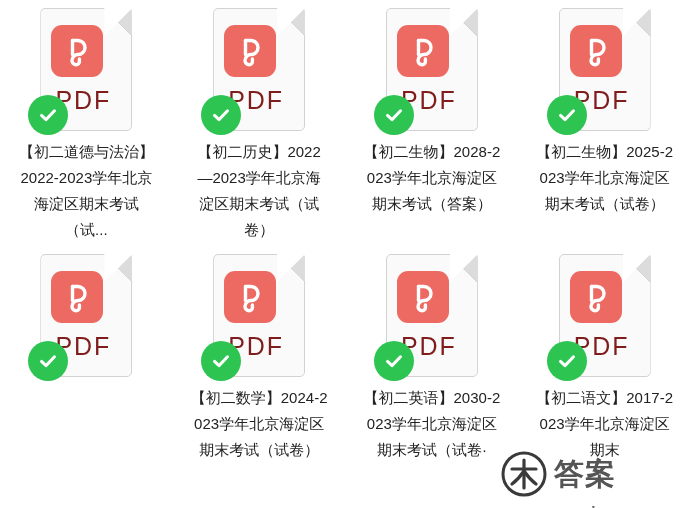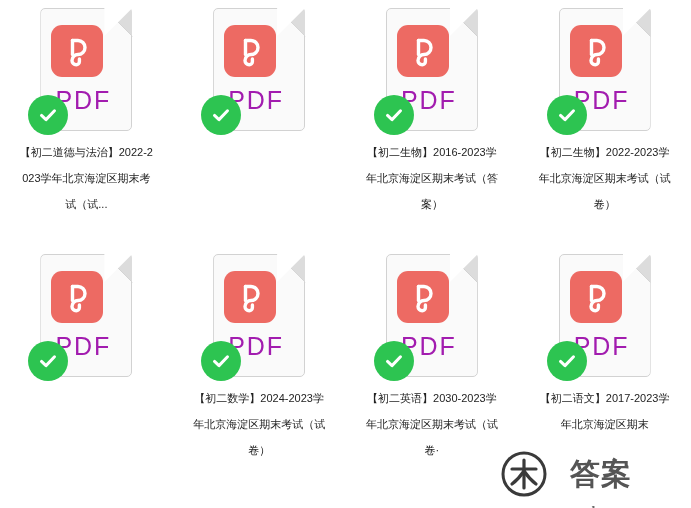--- a/index.html
+++ b/index.html
@@ -106,21 +106,21 @@
 
   .pdf-word {
     position: absolute;
     left: 0;
     right: 6px;
     top: 80px;
     text-align: center;
     font-family: "Liberation Sans", "DejaVu Sans", sans-serif;
     font-size: 25px;
     letter-spacing: 2px;
-    color: #a21caf;
+    color: #7f1d1d;
     font-weight: 400;
     line-height: 1;
     user-select: none;
   }
 
   .check-badge {
     position: absolute;
     left: -12px;
     bottom: -4px;
     width: 40px;
@@ -130,41 +130,41 @@
     display: flex;
     align-items: center;
     justify-content: center;
   }
 
   
   .file-name {
     width: 138px;
     text-align: center;
     font-family: "Liberation Sans", "DejaVu Sans", sans-serif;
-    font-size: 11px;
+    font-size: 15px;
     line-height: 26px;
     color: #222222;
     word-break: break-all;
     white-space: pre-wrap;
   }
 
   
   .watermark {
     position: absolute;
     left: 498px;
     top: 448px;
     width: 186px;
     height: 58px;
     pointer-events: none;
     user-select: none;
   }
   .wm-row {
     display: flex;
     align-items: center;
-    gap: 20px;
+    gap: 4px;
   }
   .wm-mark {
     font-family: "DejaVu Sans", sans-serif;
     font-size: 30px;
     font-weight: 700;
     color: #555555;
     letter-spacing: 1px;
     line-height: 1;
   }
   .wm-url {
@@ -213,60 +213,61 @@
           <path d="M12.5 6.5 L18 6.5 a7 7 0 0 1 0 14 a6 6 0 0 0 -6 6 a4.2 4.2 0 0 0 4.2 4.2 a3.2 3.2 0 0 0 3.2 -3.2 L19.4 25" stroke="#ffffff" stroke-width="3.4" stroke-linecap="round" stroke-linejoin="round" fill="none"></path>
         </svg>
       </div>
       <div class="pdf-word">PDF</div>
       <div class="check-badge">
         <svg width="24" height="24" viewBox="0 0 24 24" aria-hidden="true">
           <path d="M5.5 12.4 L10 16.6 L18.5 7.8" stroke="#ffffff" stroke-width="3" fill="none" stroke-linecap="round" stroke-linejoin="round"></path>
         </svg>
       </div>
     </div>
-  </div>
-
-  <div class="file-cell">
-    <div class="icon-wrap">
-      <div class="doc-page"></div>
-      <div class="doc-fold"></div>
-      <div class="pdf-badge">
-        <svg width="34" height="34" viewBox="0 0 34 34" aria-hidden="true">
-          <path d="M12.5 6.5 L12.5 20.5" stroke="#ffffff" stroke-width="3.4" stroke-linecap="round" fill="none"></path>
-          <path d="M12.5 6.5 L18 6.5 a7 7 0 0 1 0 14 a6 6 0 0 0 -6 6 a4.2 4.2 0 0 0 4.2 4.2 a3.2 3.2 0 0 0 3.2 -3.2 L19.4 25" stroke="#ffffff" stroke-width="3.4" stroke-linecap="round" stroke-linejoin="round" fill="none"></path>
-        </svg>
-      </div>
-      <div class="pdf-word">PDF</div>
-      <div class="check-badge">
-        <svg width="24" height="24" viewBox="0 0 24 24" aria-hidden="true">
-          <path d="M5.5 12.4 L10 16.6 L18.5 7.8" stroke="#ffffff" stroke-width="3" fill="none" stroke-linecap="round" stroke-linejoin="round"></path>
-        </svg>
-      </div>
-    </div>
-    <div class="file-name">【初二生物】2016-2023学年北京海淀区期末考试（答案）</div>
-  </div>
-
-  <div class="file-cell">
-    <div class="icon-wrap">
-      <div class="doc-page"></div>
-      <div class="doc-fold"></div>
-      <div class="pdf-badge">
-        <svg width="34" height="34" viewBox="0 0 34 34" aria-hidden="true">
-          <path d="M12.5 6.5 L12.5 20.5" stroke="#ffffff" stroke-width="3.4" stroke-linecap="round" fill="none"></path>
-          <path d="M12.5 6.5 L18 6.5 a7 7 0 0 1 0 14 a6 6 0 0 0 -6 6 a4.2 4.2 0 0 0 4.2 4.2 a3.2 3.2 0 0 0 3.2 -3.2 L19.4 25" stroke="#ffffff" stroke-width="3.4" stroke-linecap="round" stroke-linejoin="round" fill="none"></path>
-        </svg>
-      </div>
-      <div class="pdf-word">PDF</div>
-      <div class="check-badge">
-        <svg width="24" height="24" viewBox="0 0 24 24" aria-hidden="true">
-          <path d="M5.5 12.4 L10 16.6 L18.5 7.8" stroke="#ffffff" stroke-width="3" fill="none" stroke-linecap="round" stroke-linejoin="round"></path>
-        </svg>
-      </div>
-    </div>
-    <div class="file-name">【初二生物】2022-2023学年北京海淀区期末考试（试卷）</div>
+    <div class="file-name">【初二历史】2022—2023学年北京海淀区期末考试（试卷）</div>
+  </div>
+
+  <div class="file-cell">
+    <div class="icon-wrap">
+      <div class="doc-page"></div>
+      <div class="doc-fold"></div>
+      <div class="pdf-badge">
+        <svg width="34" height="34" viewBox="0 0 34 34" aria-hidden="true">
+          <path d="M12.5 6.5 L12.5 20.5" stroke="#ffffff" stroke-width="3.4" stroke-linecap="round" fill="none"></path>
+          <path d="M12.5 6.5 L18 6.5 a7 7 0 0 1 0 14 a6 6 0 0 0 -6 6 a4.2 4.2 0 0 0 4.2 4.2 a3.2 3.2 0 0 0 3.2 -3.2 L19.4 25" stroke="#ffffff" stroke-width="3.4" stroke-linecap="round" stroke-linejoin="round" fill="none"></path>
+        </svg>
+      </div>
+      <div class="pdf-word">PDF</div>
+      <div class="check-badge">
+        <svg width="24" height="24" viewBox="0 0 24 24" aria-hidden="true">
+          <path d="M5.5 12.4 L10 16.6 L18.5 7.8" stroke="#ffffff" stroke-width="3" fill="none" stroke-linecap="round" stroke-linejoin="round"></path>
+        </svg>
+      </div>
+    </div>
+    <div class="file-name">【初二生物】2028-2023学年北京海淀区期末考试（答案）</div>
+  </div>
+
+  <div class="file-cell">
+    <div class="icon-wrap">
+      <div class="doc-page"></div>
+      <div class="doc-fold"></div>
+      <div class="pdf-badge">
+        <svg width="34" height="34" viewBox="0 0 34 34" aria-hidden="true">
+          <path d="M12.5 6.5 L12.5 20.5" stroke="#ffffff" stroke-width="3.4" stroke-linecap="round" fill="none"></path>
+          <path d="M12.5 6.5 L18 6.5 a7 7 0 0 1 0 14 a6 6 0 0 0 -6 6 a4.2 4.2 0 0 0 4.2 4.2 a3.2 3.2 0 0 0 3.2 -3.2 L19.4 25" stroke="#ffffff" stroke-width="3.4" stroke-linecap="round" stroke-linejoin="round" fill="none"></path>
+        </svg>
+      </div>
+      <div class="pdf-word">PDF</div>
+      <div class="check-badge">
+        <svg width="24" height="24" viewBox="0 0 24 24" aria-hidden="true">
+          <path d="M5.5 12.4 L10 16.6 L18.5 7.8" stroke="#ffffff" stroke-width="3" fill="none" stroke-linecap="round" stroke-linejoin="round"></path>
+        </svg>
+      </div>
+    </div>
+    <div class="file-name">【初二生物】2025-2023学年北京海淀区期末考试（试卷）</div>
   </div>
 
   <div class="file-cell">
     <div class="icon-wrap">
       <div class="doc-page"></div>
       <div class="doc-fold"></div>
       <div class="pdf-badge">
         <svg width="34" height="34" viewBox="0 0 34 34" aria-hidden="true">
           <path d="M12.5 6.5 L12.5 20.5" stroke="#ffffff" stroke-width="3.4" stroke-linecap="round" fill="none"></path>
           <path d="M12.5 6.5 L18 6.5 a7 7 0 0 1 0 14 a6 6 0 0 0 -6 6 a4.2 4.2 0 0 0 4.2 4.2 a3.2 3.2 0 0 0 3.2 -3.2 L19.4 25" stroke="#ffffff" stroke-width="3.4" stroke-linecap="round" stroke-linejoin="round" fill="none"></path>

